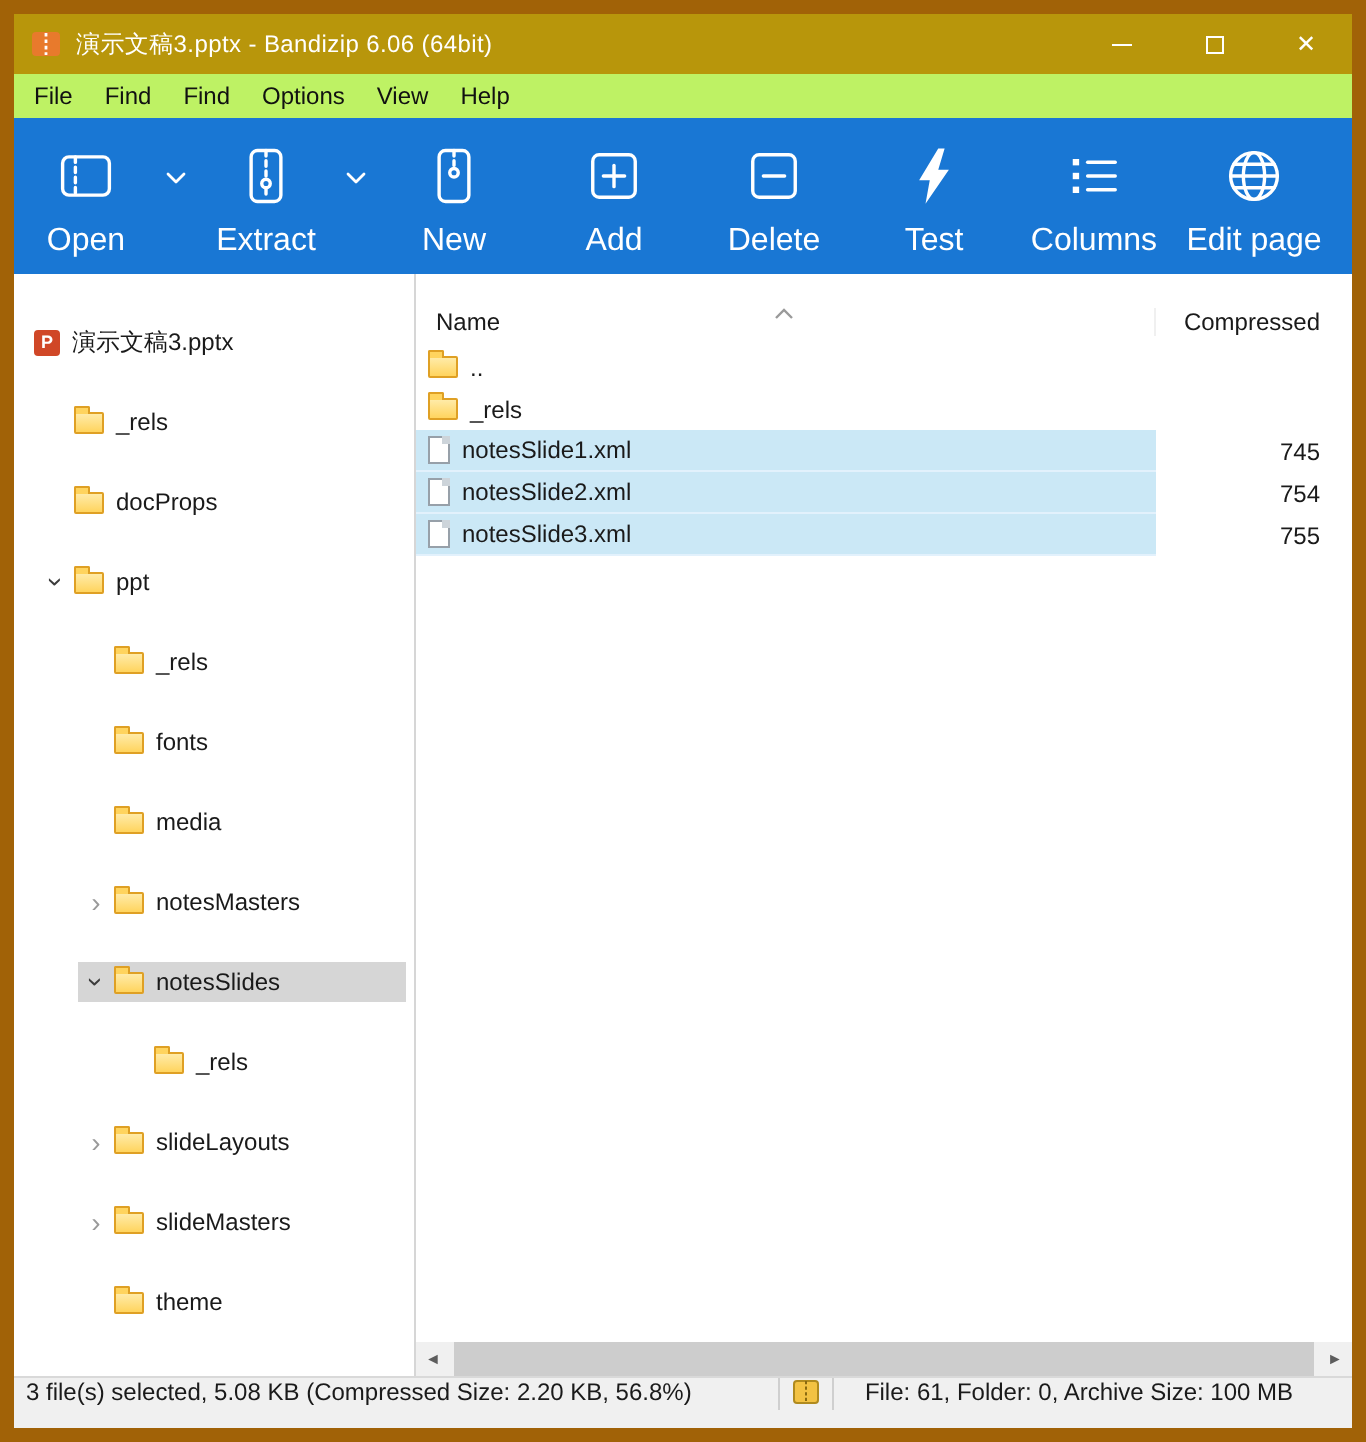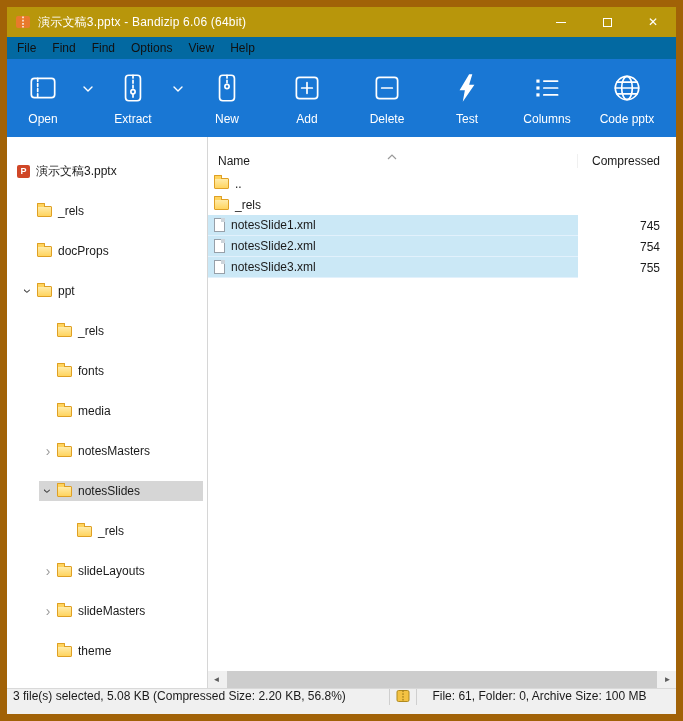--- a/index.html
+++ b/index.html
@@ -12,31 +12,31 @@
   .titlebar { height:30px; background:var(--titlebar-bg,#B8960B); display:flex; align-items:center; color:#fff; }
   .app-icon { margin:0 7px 0 8px; display:flex; }
   .title-text { font-size:12px; letter-spacing:.2px; }
   .win-controls { margin-left:auto; display:flex; height:100%; }
   .win-btn { width:46px; height:100%; display:flex; align-items:center; justify-content:center; cursor:default; }
   .glyph-min { width:10px; height:1px; background:#fff; display:block; }
   .glyph-max { width:9px; height:9px; border:1px solid #fff; display:block; }
   .glyph-close::before { content:"✕"; font-size:12px; color:#fff; }
 
   
-  .menubar { height:22px; background:#0369a1; display:flex; align-items:center; padding-left:2px; }
+  .menubar { height:22px; background:#bef264; display:flex; align-items:center; padding-left:2px; }
   .menu-item { padding:0 8px; height:100%; display:flex; align-items:center; color:#111; }
 
   
   .toolbar { height:78px; background:var(--toolbar-bg,#1977D4); display:flex; align-items:stretch; }
   .tb-group { display:flex; }
   button.tb-btn { width:80px; height:78px; background:none; border:none; color:#fff; font:inherit;
     display:flex; flex-direction:column; align-items:center; padding-top:12px; cursor:default; }
   .tb-group button.tb-btn { width:72px; }
   .tb-icon { width:34px; height:34px; stroke:#fff; fill:none; stroke-width:1.6; stroke-linecap:round; stroke-linejoin:round; }
-  .tb-label { margin-top:7px; font-size:12px; white-space:nowrap; }
+  .tb-label { margin-top:7px; font-size:16px; white-space:nowrap; }
   button.tb-caret { width:18px; height:78px; background:none; border:none; padding:27px 0 0 0; cursor:default;
     display:flex; justify-content:center; align-items:flex-start; }
   .caret-icon { stroke:#fff; fill:none; stroke-width:1.4; stroke-linecap:round; stroke-linejoin:round; }
 
   
   .content { position:absolute; top:130px; left:0; right:0; bottom:26px; display:flex; background:#fff; }
 
   
   .tree-panel { width:200px; padding-top:4px; overflow:hidden; flex:none; }
   .splitter { width:1px; background:#D6D6D6; flex:none; }
@@ -203,21 +203,21 @@
     </button>
 
     <button class="tb-btn">
       <svg class="tb-icon" viewBox="0 0 32 32">
         <circle cx="16" cy="16" r="11"></circle>
         <ellipse cx="16" cy="16" rx="5" ry="11"></ellipse>
         <line x1="5" y1="16" x2="27" y2="16"></line>
         <line x1="6.5" y1="10.5" x2="25.5" y2="10.5"></line>
         <line x1="6.5" y1="21.5" x2="25.5" y2="21.5"></line>
       </svg>
-      <span class="tb-label">Code pptx</span>
+      <span class="tb-label">Edit page</span>
     </button>
   </div>
 
   <div class="content">
 
     <div class="tree-panel">
 
       <div class="tree-item lvl0">
         <div class="ti-inner">
           <span class="icon-pptx"></span>

